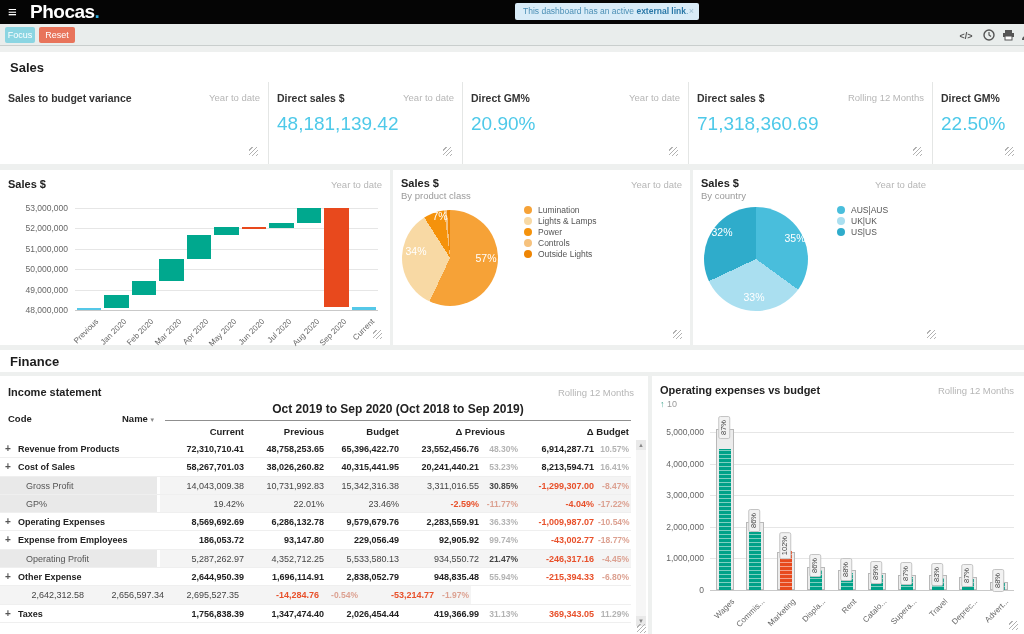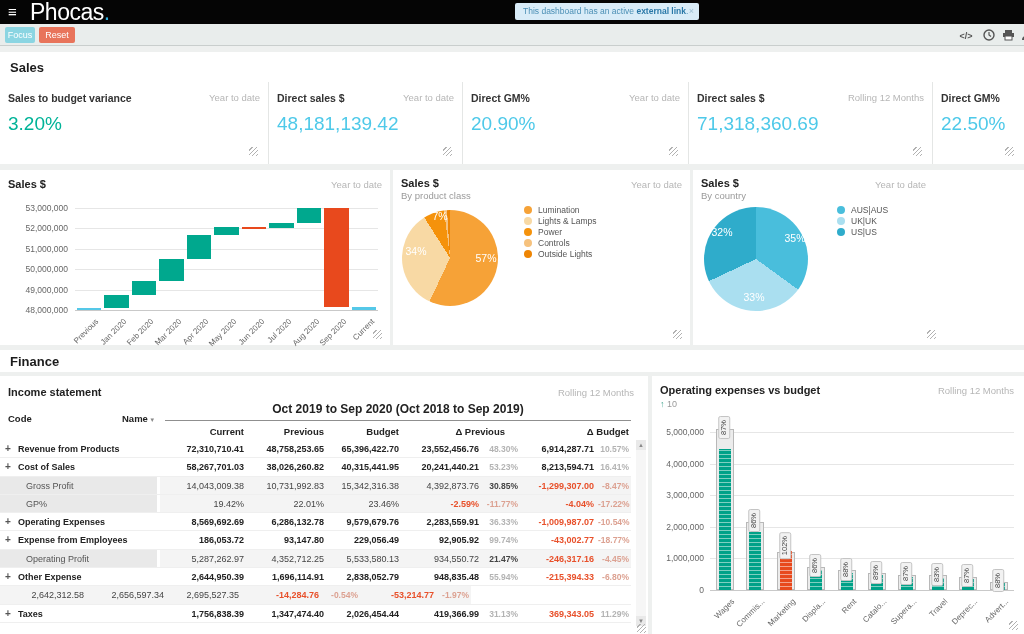--- a/index.html
+++ b/index.html
@@ -2,21 +2,21 @@
 <html><head>
 <meta charset="utf-8">
 <style>
   * { margin:0; padding:0; box-sizing:border-box; }
   body { font-family:"Liberation Sans","DejaVu Sans",sans-serif; background:#dfe3e2; }
   #screen { position:relative; width:1024px; height:634px; overflow:hidden; background:#eef0ef; }
 
   
   #topbar { position:absolute; left:0; top:0; width:1024px; height:24px; background:#050505; }
   #menu-btn { position:absolute; left:8px; top:0; width:20px; height:24px; color:#fff; font-size:15px; line-height:24px; cursor:pointer; }
-  #logo { position:absolute; left:30px; top:0; line-height:24px; color:#fff; font-size:23px; font-weight:normal; letter-spacing:-0.5px; }
+  #logo { position:absolute; left:30px; top:0; line-height:24px; color:#fff; font-size:19px; font-weight:bold; letter-spacing:-0.5px; }
   #logo .dot { color:#2fb1e3; }
   #app-title { position:absolute; left:540px; top:0; line-height:24px; color:#fff; font-size:11.5px; }
 
   
   #toolbar { position:absolute; left:0; top:24px; width:1024px; height:22px; background:#e9edec; border-bottom:1px solid #c9cecd; }
   .tbtn { position:absolute; top:3px; height:16px; border-radius:2px; color:#fff; font-size:9px; text-align:center; line-height:16px; cursor:pointer; }
   #focus-btn { left:5px; width:30px; background:#8bd5e2; }
   #reset-btn { left:39px; width:36px; background:#e8745b; }
   #notice { position:absolute; left:515px; top:3px; width:184px; height:17px; background:#d9ecf8; border-radius:2px; font-size:8.5px; color:#4b8fb5; line-height:17px; padding-left:8px; white-space:nowrap; }
   #notice b { color:#2a78a8; }
@@ -120,21 +120,20 @@
 
   <div class="panel" style="left:0;top:52px;width:1024px;height:112px;">
     <div class="sect-title" style="position:absolute;left:10px;top:8px;">Sales</div>
   </div>
   <div id="kpi-row">
       <div class="kpi" style="width: 268px;">
         <div class="kpi-head">
           <span class="kpi-title">Sales to budget variance</span>
           <span class="kpi-period">Year to date</span>
         </div>
-        <div class="kpi-value" style="color: rgb(0, 179, 152);">3.20%</div>
         <span class="rsz" style="right: 10px; bottom: 8px;"></span>
       </div>
       <div class="kpi" style="width: 194px;">
         <div class="kpi-head">
           <span class="kpi-title">Direct sales $</span>
           <span class="kpi-period">Year to date</span>
         </div>
         <div class="kpi-value" style="color: rgb(78, 201, 233);">48,181,139.42</div>
         <span class="rsz" style="right: 10px; bottom: 8px;"></span>
       </div>
@@ -310,21 +309,21 @@
           <div class="tcell tpct" style="width: 33px; padding-right: 2px;">16.41%</div>
         </div>
         <div class="trow shaded">
           <div class="tname" style="width: 160px;">
             <span class="texp"></span>
             <span style="padding-left: 10px; white-space: nowrap;">Gross Profit</span>
           </div>
           <div class="tcell" style="width: 88px;">14,043,009.38</div>
           <div class="tcell" style="width: 80px;">10,731,992.83</div>
           <div class="tcell" style="width: 75px;">15,342,316.38</div>
-          <div class="tcell" style="width: 80px;">4,392,873.76</div>
+          <div class="tcell" style="width: 80px;">3,311,016.55</div>
           <div class="tcell tpct" style="width: 37px; padding-right: 2px;">30.85%</div>
           <div class="tcell neg" style="width: 78px;">-1,299,307.00</div>
           <div class="tcell tpct negpct" style="width: 33px; padding-right: 2px;">-8.47%</div>
         </div>
         <div class="trow shaded">
           <div class="tname" style="width: 160px;">
             <span class="texp"></span>
             <span style="padding-left: 10px; white-space: nowrap;">GP%</span>
           </div>
           <div class="tcell" style="width: 88px;">19.42%</div>

